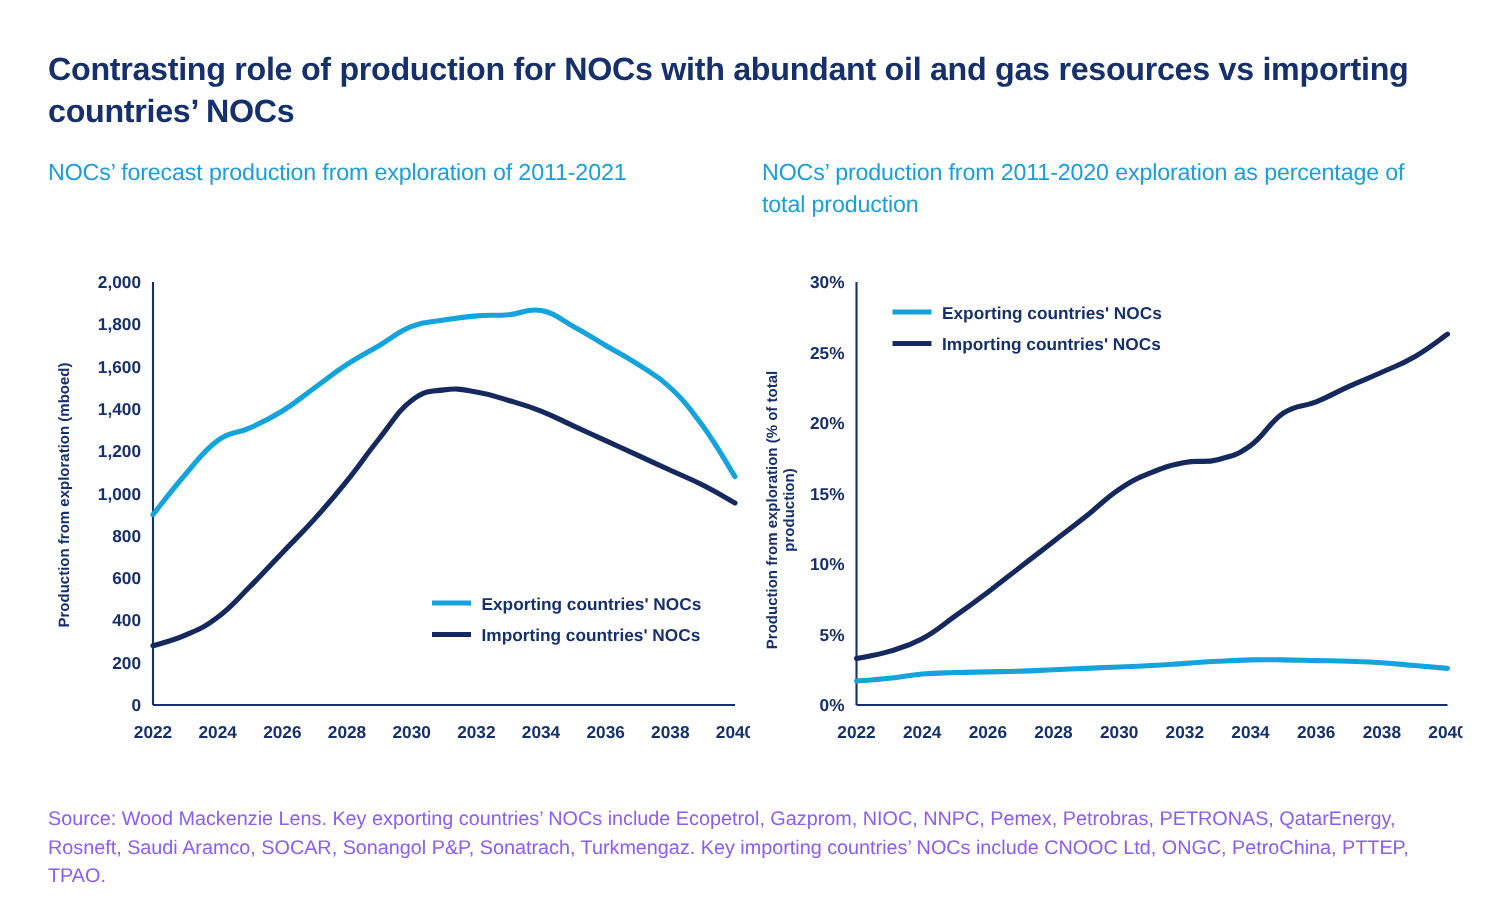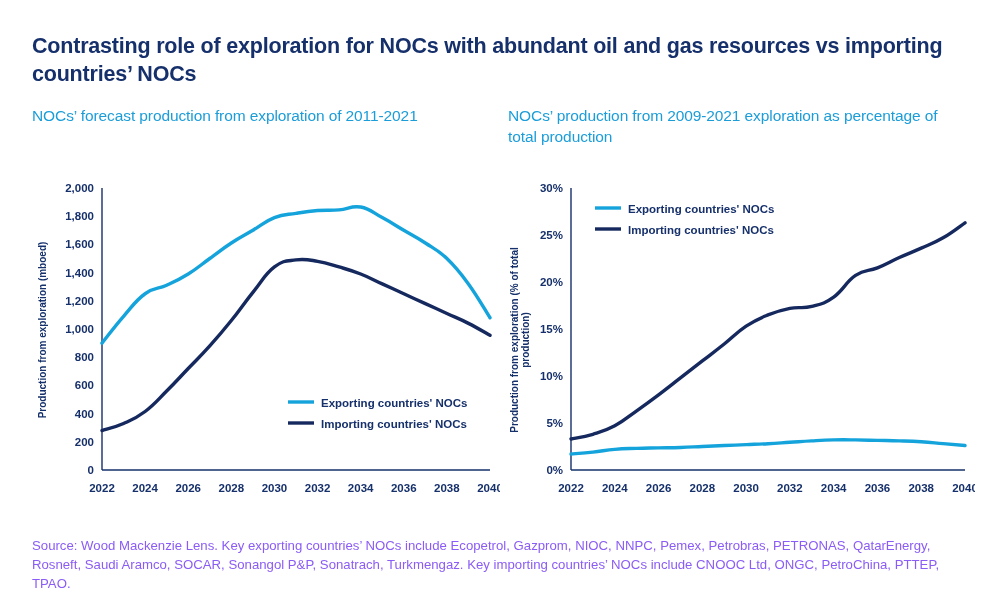--- a/index.html
+++ b/index.html
@@ -71,24 +71,24 @@
   }
   .axis-line { stroke: #16306B; stroke-width: 1.4; fill: none; }
   .series-path { fill: none; stroke-width: 3.4; stroke-linecap: round; stroke-linejoin: round; }
   .legend-swatch { stroke-width: 3.4; stroke-linecap: butt; }
 </style>
 </head>
 <body>
 
 <div id="page">
 
-  <div class="main-title">Contrasting role of exploration for NOCs with abundant oil and gas resources vs importing countries’ NOCs</div>
+  <div class="main-title">Contrasting role of production for NOCs with abundant oil and gas resources vs importing countries’ NOCs</div>
 
   <div class="panel-subtitle" id="subtitle-left">NOCs’ forecast production from exploration of 2011-2021</div>
-  <div class="panel-subtitle" id="subtitle-right">NOCs’ production from 2009-2021 exploration as percentage of total production</div>
+  <div class="panel-subtitle" id="subtitle-right">NOCs’ production from 2011-2020 exploration as percentage of total production</div>
 
   <div class="chart-panel" id="panel-left">
     <svg class="chart-svg" id="svg-left" width="470" height="340" viewBox="0 0 470 340">
         <text x="64" y="304" text-anchor="end" class="tick-label">0</text>
         <text x="64" y="275.8" text-anchor="end" class="tick-label">200</text>
         <text x="64" y="247.6" text-anchor="end" class="tick-label">400</text>
         <text x="64" y="219.4" text-anchor="end" class="tick-label">600</text>
         <text x="64" y="191.2" text-anchor="end" class="tick-label">800</text>
         <text x="64" y="163" text-anchor="end" class="tick-label">1,000</text>
         <text x="64" y="134.8" text-anchor="end" class="tick-label">1,200</text>

